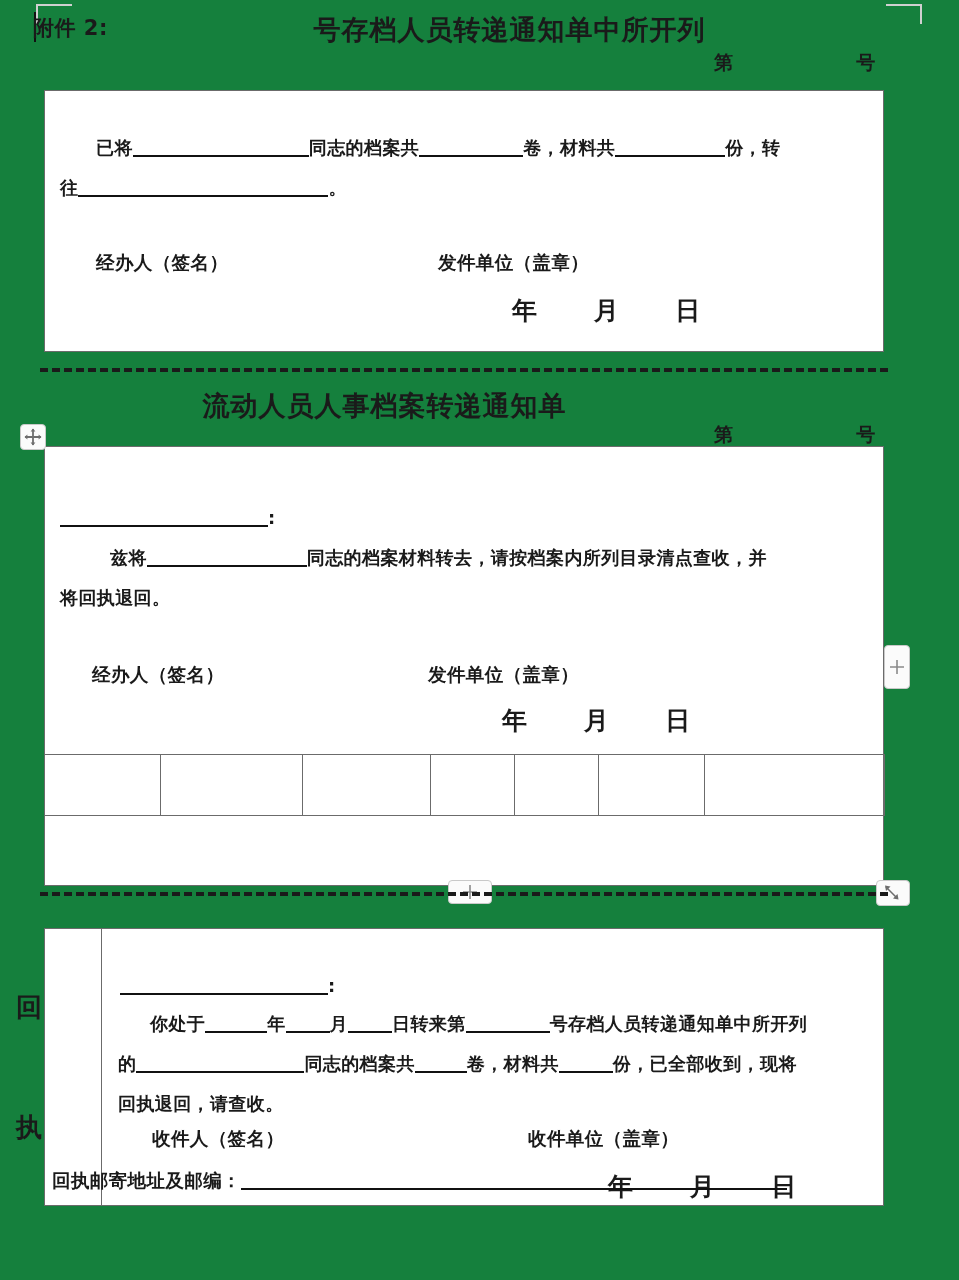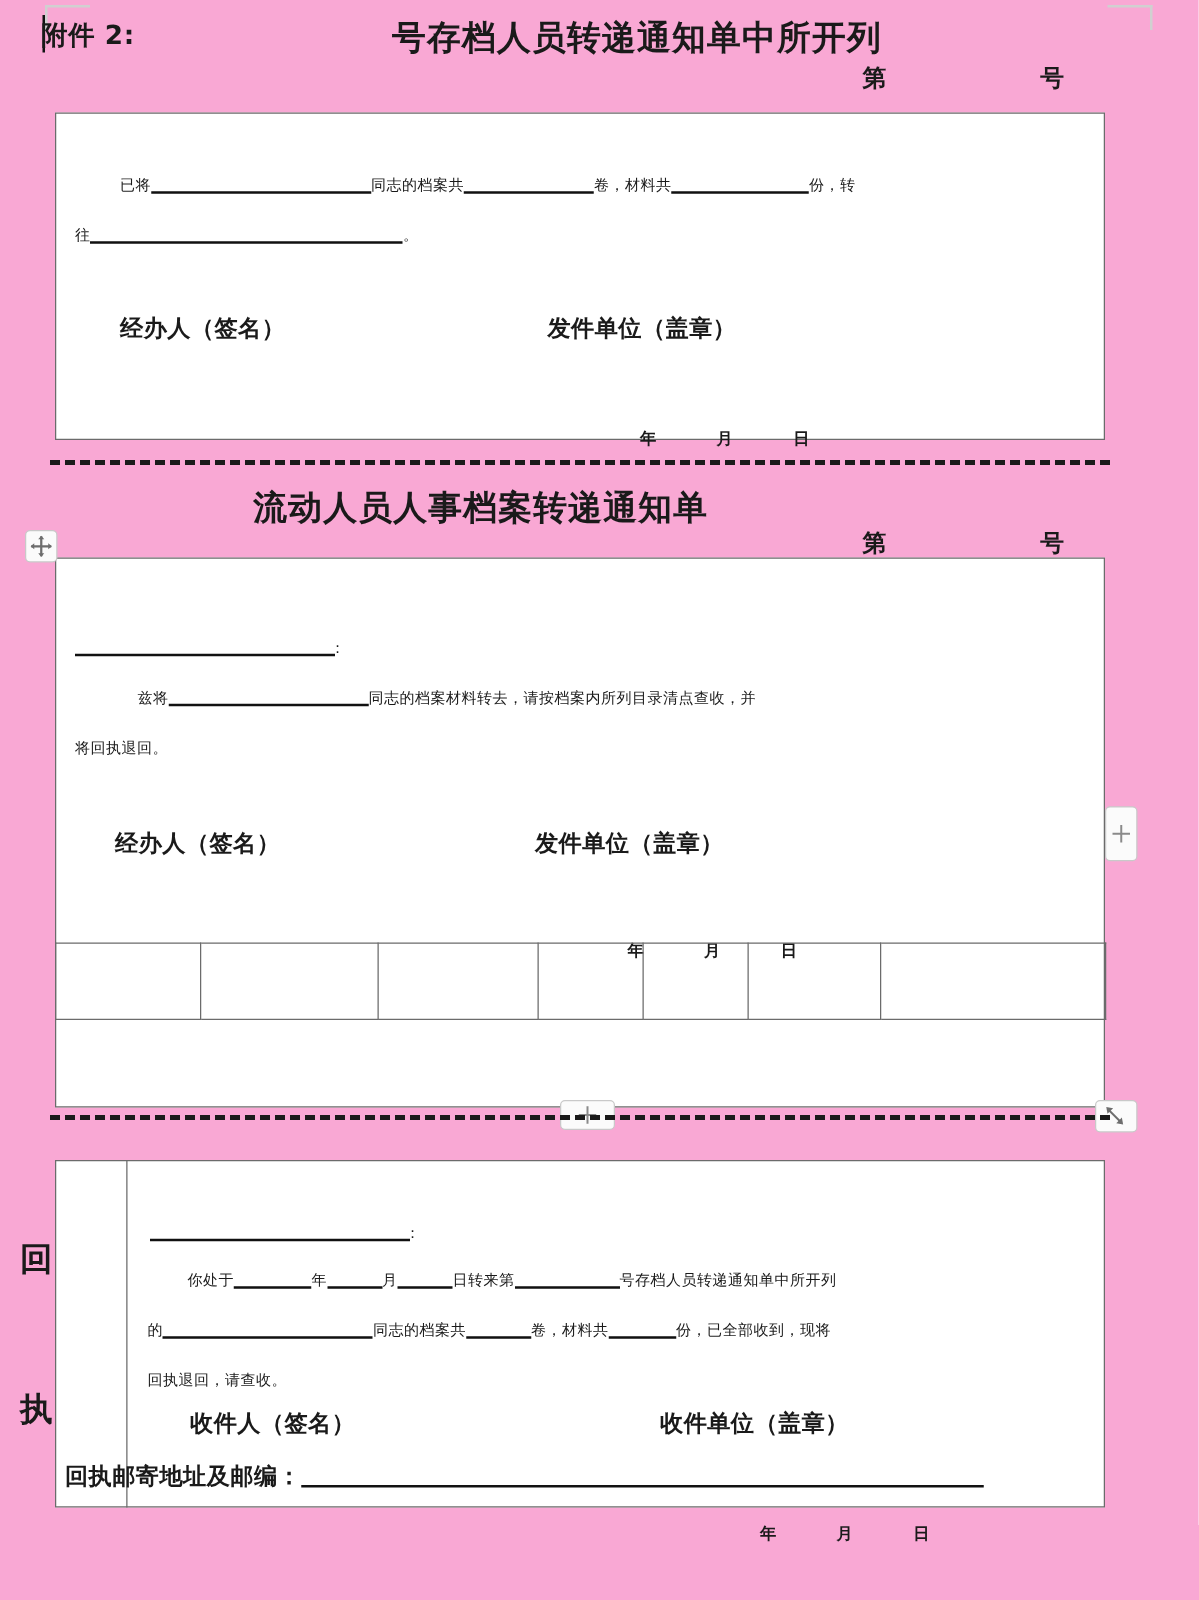--- a/index.html
+++ b/index.html
@@ -8,21 +8,21 @@
     background: #ffffff;
   }
   body {
     font-family: "DejaVu Sans", "Liberation Sans", sans-serif;
     color: #1a1a1a;
   }
   .page {
     position: relative;
     width: 959px;
     height: 1280px;
-    background: #f9a8d4;
+    background: #15803d;
     overflow: hidden;
   }
 
   
   .crop-mark {
     position: absolute;
     border-color: #d0d0d0;
     border-style: solid;
     width: 34px;
     height: 18px;
@@ -57,20 +57,21 @@
     text-align: center;
   }
   .title-1 { left: 0; top: 12px; width: 959px; padding-left: 60px; box-sizing: border-box; }
   .title-2 { left: 0; top: 388px; width: 769px; }
 
   .serial-row {
     position: absolute;
     font-size: 19px;
     font-weight: 700;
     white-space: nowrap;
+    margin-left: 24px;
   }
   .serial-1 { left: 690px; top: 50px; }
   .serial-2 { left: 690px; top: 422px; }
   .serial-gap { display: inline-block; width: 110px; }
 
   
   .box {
     position: absolute;
     border: 1.5px solid #6b6b6b;
     box-sizing: border-box;
@@ -87,22 +88,22 @@
     width: 848px;
     height: 0;
     border-top: 4px dashed #1a1a1a;
   }
   .dash-1 { top: 368px; }
   .dash-2 { top: 892px; }
 
   
   .para {
     position: absolute;
-    font-size: 12px;
-    font-weight: 400;
+    font-size: 18px;
+    font-weight: 700;
     line-height: 40px;
     letter-spacing: 0.4px;
     white-space: nowrap;
   }
   .blank {
     display: inline-block;
     border-bottom: 2px solid #111;
     vertical-align: -3px;
   }
   .b-name   { width: 176px; }
@@ -123,25 +124,24 @@
   
   .sig-row {
     position: absolute;
     font-size: 18.5px;
     font-weight: 700;
     white-space: nowrap;
     letter-spacing: 0.4px;
   }
   .date-row {
     position: absolute;
-    font-size: 13px;
+    font-size: 25px;
     font-weight: 700;
     white-space: nowrap;
     letter-spacing: 0.4px;
-    margin-top: 48px;
   }
   .date-row span { display: inline-block; }
   .d-gap { width: 38px; }
 
   
   .tbl {
     position: absolute;
     left: 44px;
     top: 754px;
     width: 840px;

